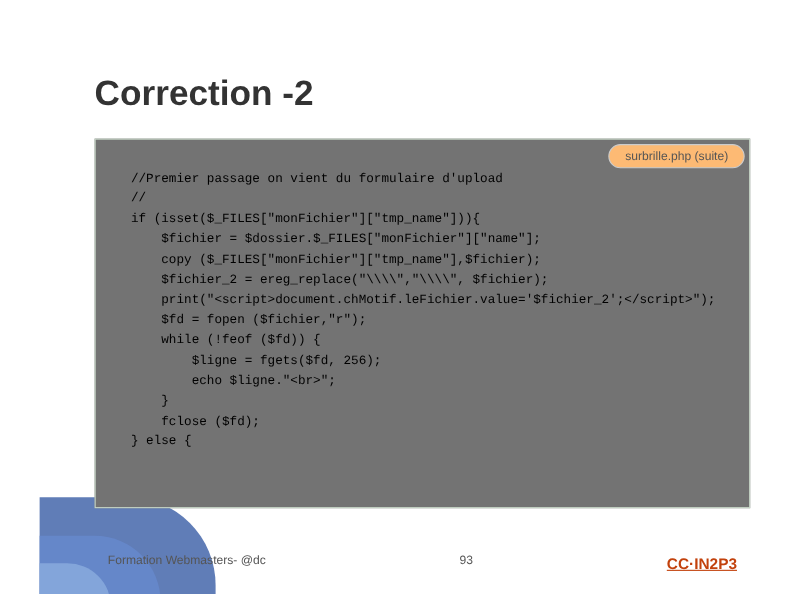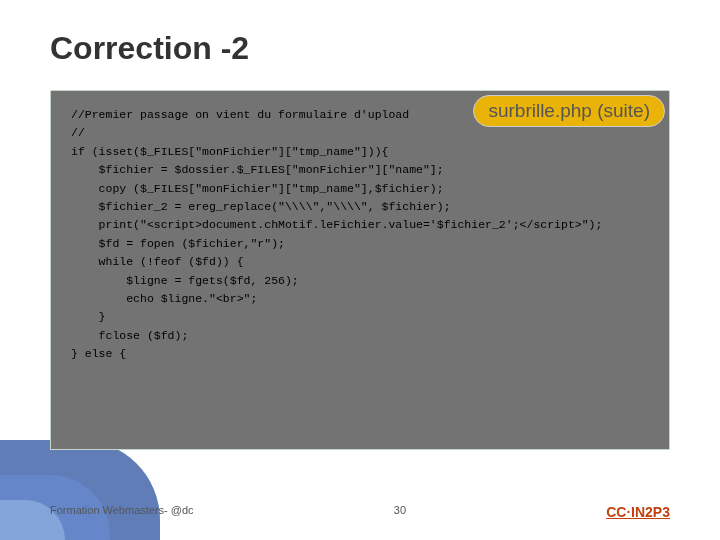--- a/index.html
+++ b/index.html
@@ -1,15 +1,15 @@
 <!DOCTYPE html>
 <html><head>
   <meta charset="utf-8">
   <style>
-    * { margin: 0; padding: 0; box-sizing: border-box; }
+    * { margin: 12px; padding: 0; box-sizing: border-box; }
 
     body {
       width: 720px;
       height: 540px;
       background: #ffffff;
       font-family: Arial, sans-serif;
       overflow: hidden;
       position: relative;
     }
 
@@ -32,25 +32,25 @@
       background: #737373;
       border: 1px solid #c8d8c8;
       padding: 15px 20px;
       z-index: 10;
     }
 
     .badge {
       position: absolute;
       top: 95px;
       right: 55px;
-      background: #eab308;
+      background: #fdba74;
       border: 1px solid #cccccc;
       border-radius: 20px;
       padding: 4px 14px;
-      font-size: 19px;
+      font-size: 11px;
       color: #555555;
       z-index: 20;
     }
 
     .code-block {
       font-family: 'Courier New', Courier, monospace;
       font-size: 11.5px;
       color: #000000;
       line-height: 1.6;
       white-space: pre;
@@ -138,15 +138,15 @@
     while (!feof ($fd)) {
         $ligne = fgets($fd, 256);
         echo $ligne."&lt;br&gt;";
     }
     fclose ($fd);
 } else {</pre>
 </div>
 
 <div class="footer">
   <span class="footer-left">Formation Webmasters- @dc</span>
-  <span class="footer-center">30</span>
+  <span class="footer-center">93</span>
   <span class="footer-right">CC·IN2P3</span>
 </div>
 
 </body></html>

